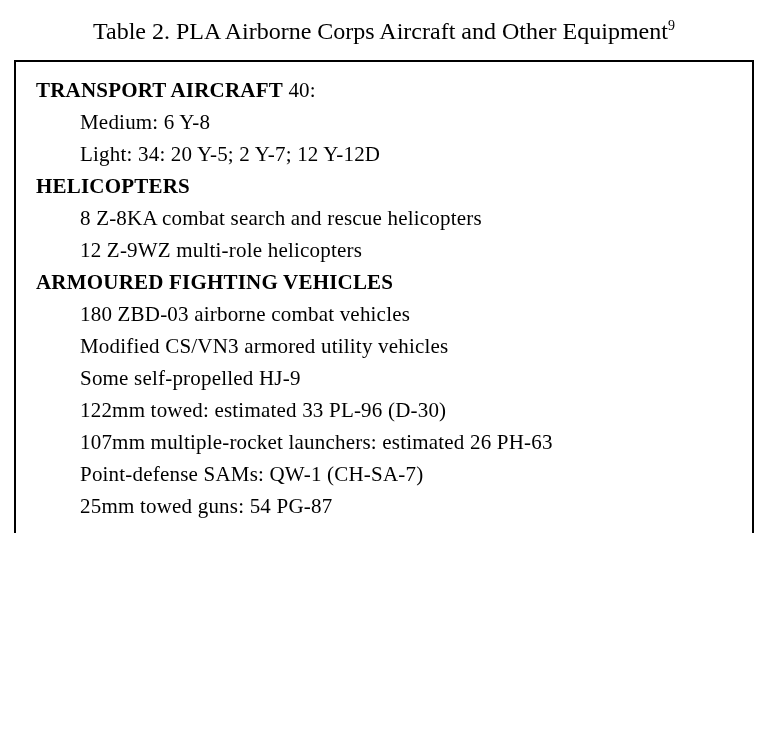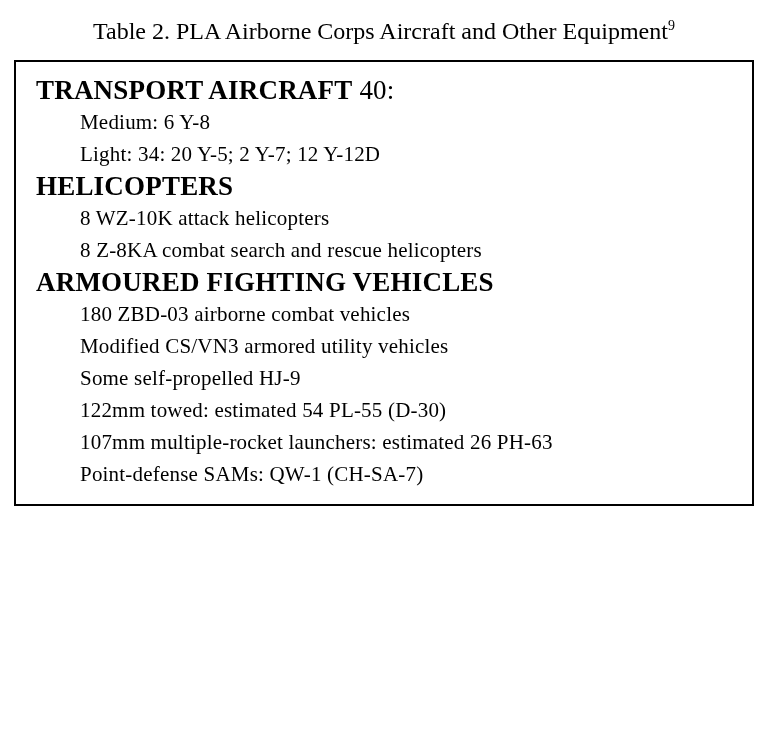--- a/index.html
+++ b/index.html
@@ -30,21 +30,21 @@
     line-height: 0;
     vertical-align: super;
   }
   .table-box {
     border: 2px solid #000000;
     margin: 0 14px;
     padding: 12px 18px 14px 20px;
     box-sizing: border-box;
   }
   .section-heading {
-    font-size: 27px;
+    font-size: 21px;
     line-height: 32px;
     letter-spacing: 0.2px;
   }
   .heading-bold {
     font-weight: bold;
   }
   .heading-suffix {
     font-weight: normal;
   }
   .section-item {
@@ -59,23 +59,24 @@
 
 <div class="page">
   <div class="caption">
     <span>Table 2. PLA Airborne Corps Aircraft and Other Equipment</span><sup>9</sup>
   </div>
   <div class="table-box" id="table-box">
       <div class="section-heading"><span class="heading-bold">TRANSPORT AIRCRAFT</span><span class="heading-suffix"> 40:</span></div>
       <div class="section-item">Medium: 6 Y-8</div>
       <div class="section-item">Light: 34: 20 Y-5; 2 Y-7; 12 Y-12D</div>
       <div class="section-heading"><span class="heading-bold">HELICOPTERS</span></div>
-      <div class="section-item">8 WZ-10K attack helicopters</div>
       <div class="section-item">8 Z-8KA combat search and rescue helicopters</div>
+      <div class="section-item">12 Z-9WZ multi-role helicopters</div>
       <div class="section-heading"><span class="heading-bold">ARMOURED FIGHTING VEHICLES</span></div>
       <div class="section-item">180 ZBD-03 airborne combat vehicles</div>
       <div class="section-item">Modified CS/VN3 armored utility vehicles</div>
       <div class="section-item">Some self-propelled HJ-9</div>
-      <div class="section-item">122mm towed: estimated 54 PL-55 (D-30)</div>
+      <div class="section-item">122mm towed: estimated 33 PL-96 (D-30)</div>
       <div class="section-item">107mm multiple-rocket launchers: estimated 26 PH-63</div>
       <div class="section-item">Point-defense SAMs: QW-1 (CH-SA-7)</div>
+      <div class="section-item">25mm towed guns: 54 PG-87</div>
     </div>
 </div>
 
 </body></html>

